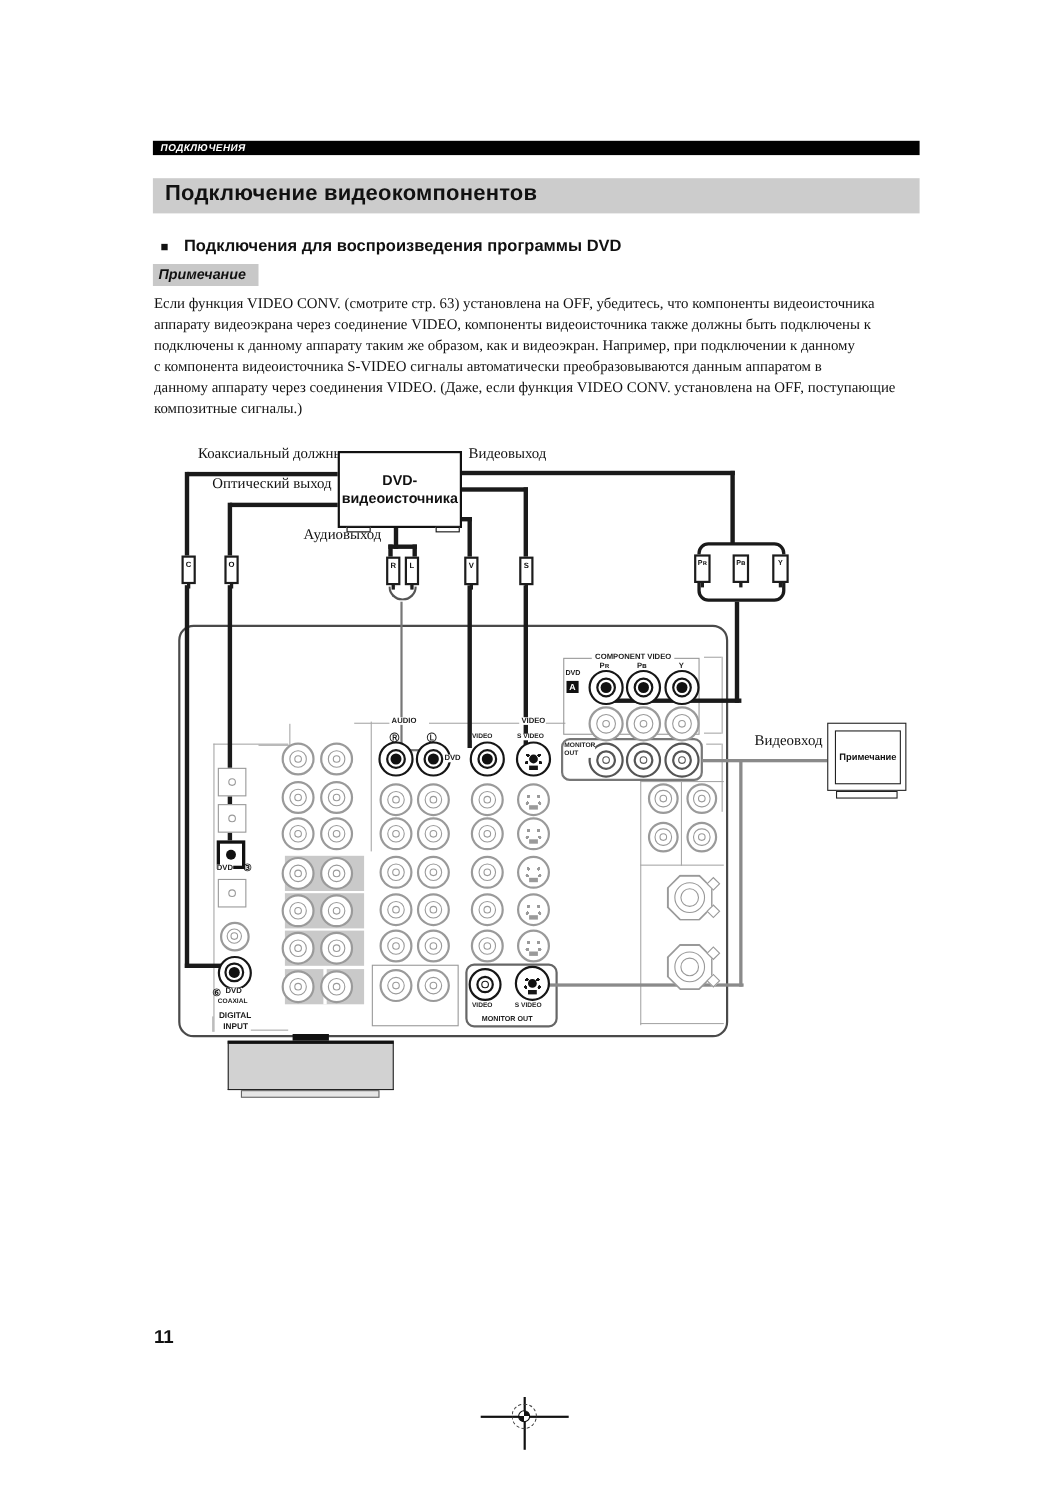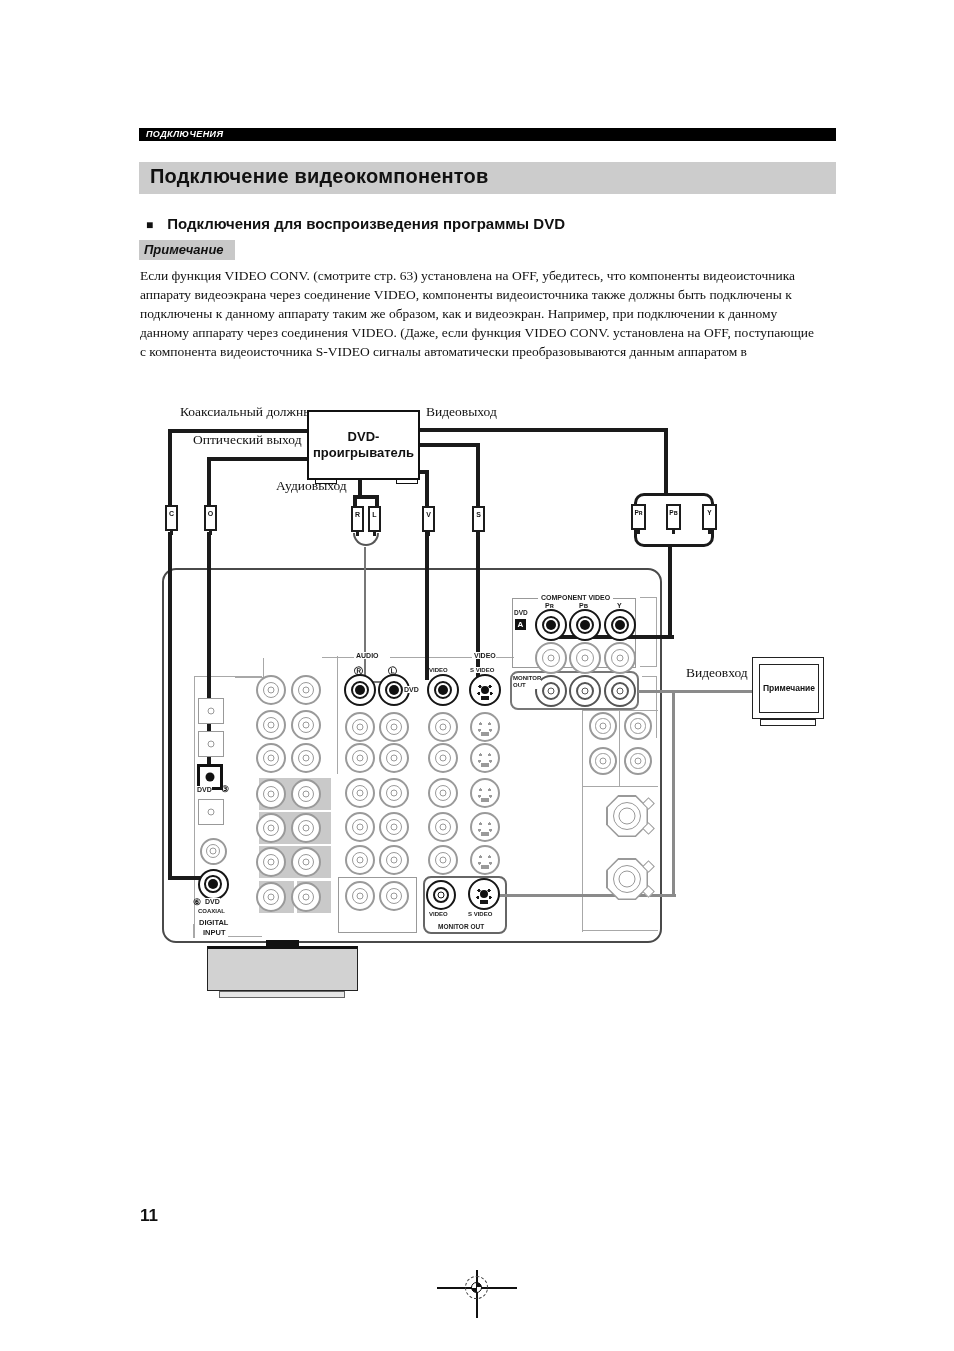--- a/index.html
+++ b/index.html
@@ -77,22 +77,23 @@
   <div class="abs" id="subhead">
     <span class="sq">■</span><span>Подключения для воспроизведения программы DVD</span>
   </div>
 
   <div class="abs" id="notebox">Примечание</div>
 
   <div class="abs" id="para">
     <div>Если функция VIDEO CONV. (смотрите стр. 63) установлена на OFF, убедитесь, что компоненты видеоисточника</div>
     <div>аппарату видеоэкрана через соединение VIDEO, компоненты видеоисточника также должны быть подключены к</div>
     <div>подключены к данному аппарату таким же образом, как и видеоэкран. Например, при подключении к данному</div>
+    <div>с компонента видеоисточника S-VIDEO сигналы автоматически преобразовываются данным аппаратом в</div>
     <div>данному аппарату через соединения VIDEO. (Даже, если функция VIDEO CONV. установлена на OFF, поступающие</div>
-    <div>с компонента видеоисточника S-VIDEO сигналы автоматически преобразовываются данным аппаратом в</div>
+    <div>композитные сигналы.)</div>
   </div>
 
   <div class="abs" id="diagram" style="left:0;top:0;width:954px;height:1050px;">
 
     <div class="abs" id="receiver"></div>
 
     <div class="abs" id="built" style="left:0;top:0;width:954px;height:1050px;">
         <div class="ln" style="left:194px;top:676px;width:68px;height:1px;background:#a8a8a8"></div>
         <div class="ln" style="left:194px;top:676px;width:1px;height:262px;background:#a8a8a8"></div>
         <div class="ln" style="left:235px;top:677px;width:28px;height:1px;background:#a8a8a8"></div>
@@ -452,21 +453,21 @@
       </div>
 
     <div class="abs dlabel" style="left:180px;top:404px;">Коаксиальный должны</div>
     <div class="abs dlabel" style="left:426px;top:404px;">Видеовыход</div>
     <div class="abs dlabel" style="left:193px;top:432px;">Оптический выход</div>
     <div class="abs dlabel" style="left:276px;top:478px;">Аудиовыход</div>
     <div class="abs dlabel" style="left:686px;top:665px;">Видеовход</div>
 
     <div class="abs" id="dvdbox">
       <div>DVD-</div>
-      <div>проигрыватель</div>
+      <div>видеоисточника</div>
     </div>
     <div class="abs foot" style="left:315px;top:479px;width:22px;"></div>
     <div class="abs foot" style="left:396px;top:479px;width:22px;"></div>
 
     <div class="plug" style="left:165px;top:505px;"><span>C</span></div>
     <div class="plug" style="left:204px;top:505px;"><span>O</span></div>
     <div class="plug" style="left:351px;top:506px;"><span>R</span></div>
     <div class="plug" style="left:368px;top:506px;"><span>L</span></div>
     <div class="plug" style="left:422px;top:506px;"><span>V</span></div>
     <div class="plug" style="left:472px;top:506px;"><span>S</span></div>

